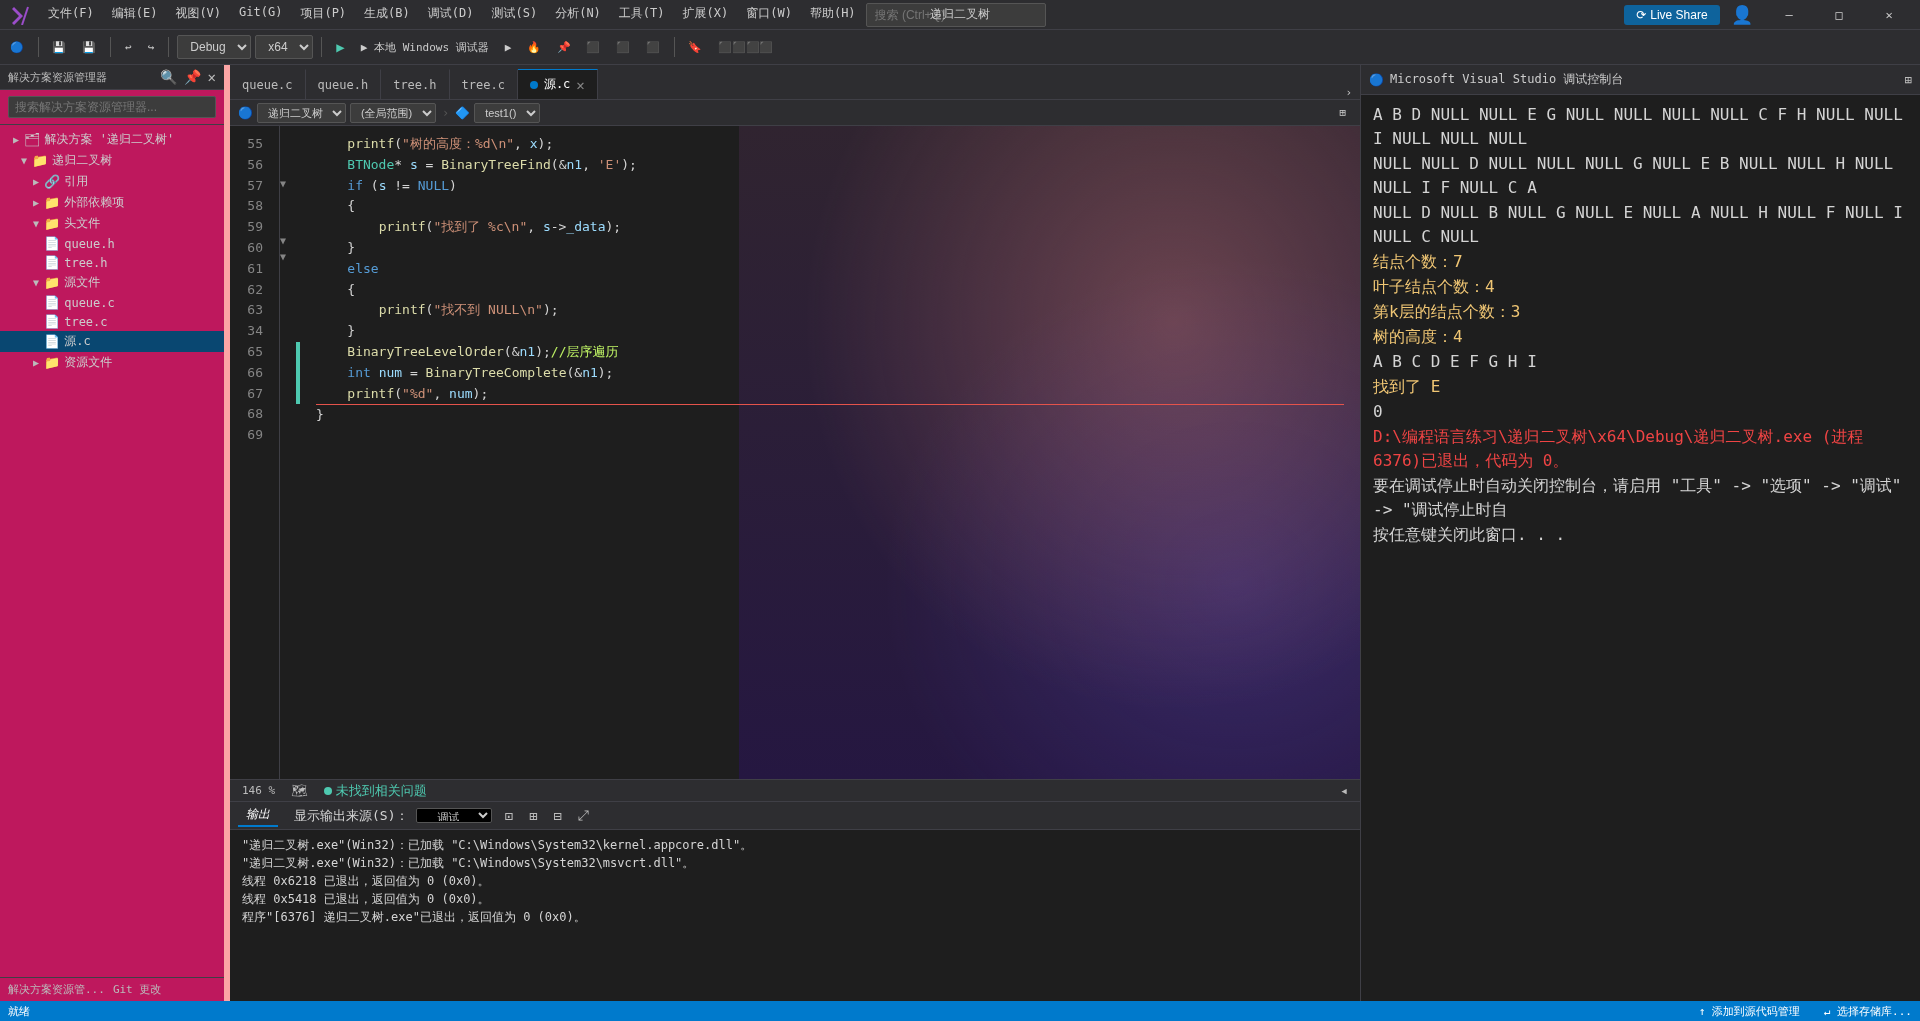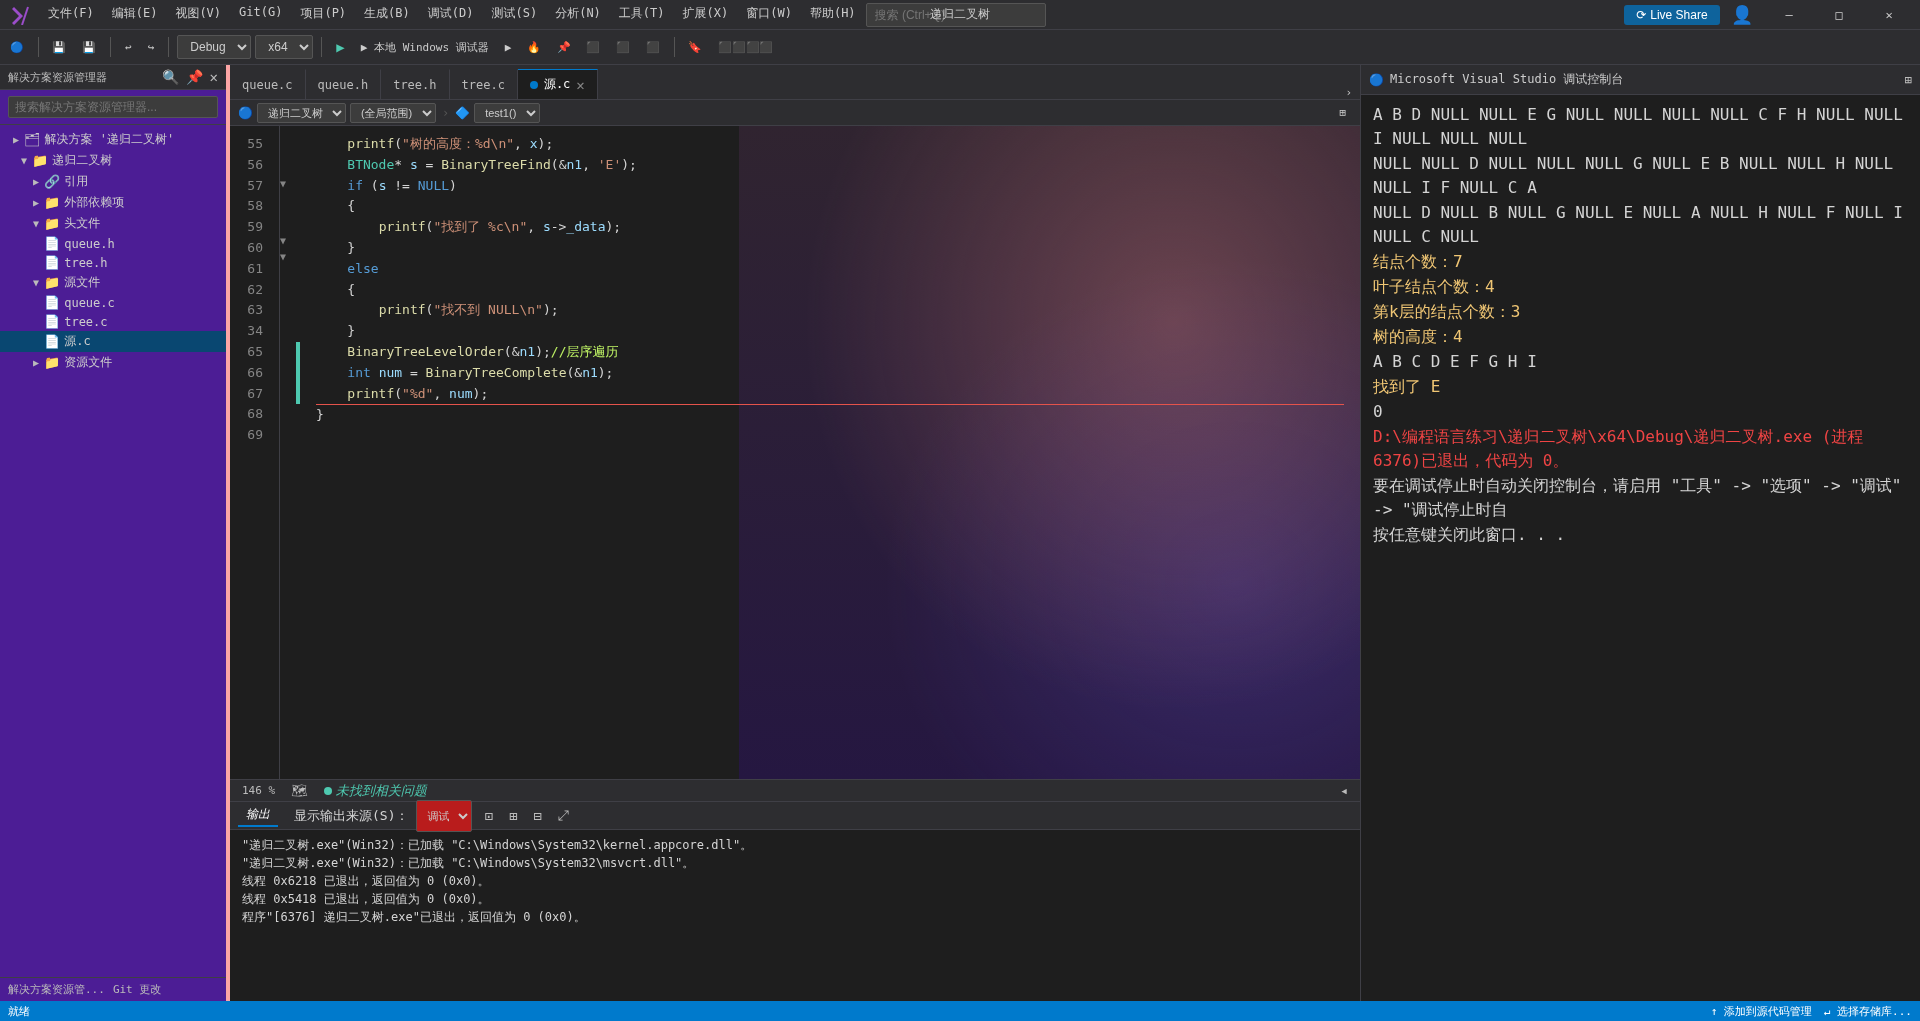--- a/index.html
+++ b/index.html
@@ -128,22 +128,22 @@
 
     
     #main {
       display: flex;
       height: calc(1021px - 30px - 35px - 20px);
     }
 
     
     #sidebar {
       width: 230px;
-      background: #4c1d95;
-      border-right: 4px solid #fca5a5;
+      background: #be185d;
+      border-right: 6px solid #fca5a5;
       display: flex;
       flex-direction: column;
       overflow: hidden;
     }
     .sidebar-header {
       display: flex;
       align-items: center;
       justify-content: space-between;
       padding: 4px 8px;
       font-size: 11px;
@@ -339,21 +339,21 @@
       z-index: 0;
     }
 
     
     #status-bar {
       height: 20px;
       background: #007acc;
       display: flex;
       align-items: center;
       padding: 0 8px;
-      gap: 12px;
+      gap: 24px;
       font-size: 11px;
       color: #fff;
     }
     #status-bar .status-item { cursor: pointer; }
 
     
     #output-panel {
       height: 200px;
       background: #1e1e1e;
       border-top: 1px solid #3f3f46;
@@ -385,26 +385,26 @@
       color: #d4d4d4;
       line-height: 1.5;
     }
     .panel-toolbar {
       display: flex;
       align-items: center;
       gap: 8px;
       padding: 0 8px;
     }
     .panel-select {
-      background: #b91c1c;
+      background: #000000;
       border: 1px solid #555;
       color: #ccc;
-      padding: 1px 6px;
+      padding: 1px 16px;
       font-size: 11px;
-      height: 32px;
+      height: 15px;
       border-radius: 2px;
     }
     .panel-icon-btn {
       color: #bbb;
       cursor: pointer;
       font-size: 14px;
       padding: 2px 4px;
       border-radius: 2px;
     }
 
@@ -442,21 +442,20 @@
     
     .zoom-info {
       color: #bbb;
       font-size: 11px;
     }
     .no-issues {
       display: flex;
       align-items: center;
       gap: 4px;
       color: #4ec9b0;
-      font-style: italic;
     }
     .no-issues-dot {
       width: 8px;
       height: 8px;
       border-radius: 50%;
       background: #4ec9b0;
     }
   </style>
 </head>
 <body>

